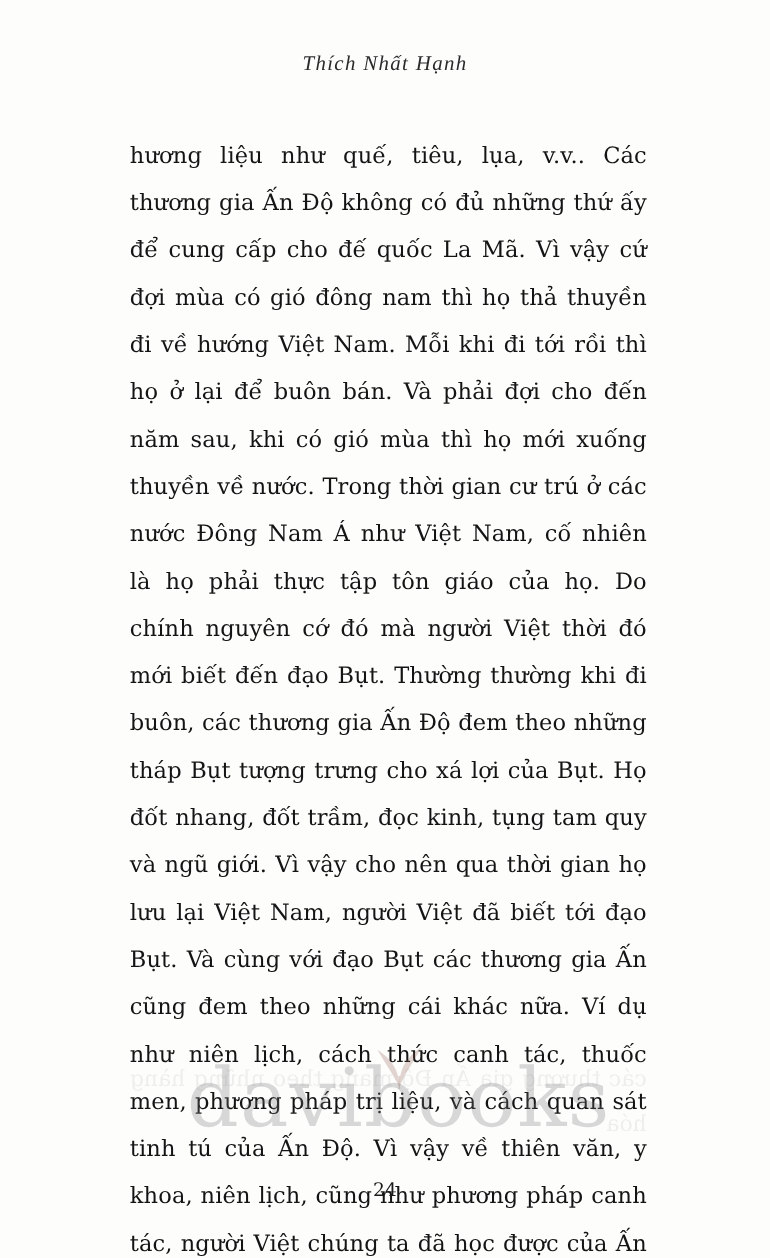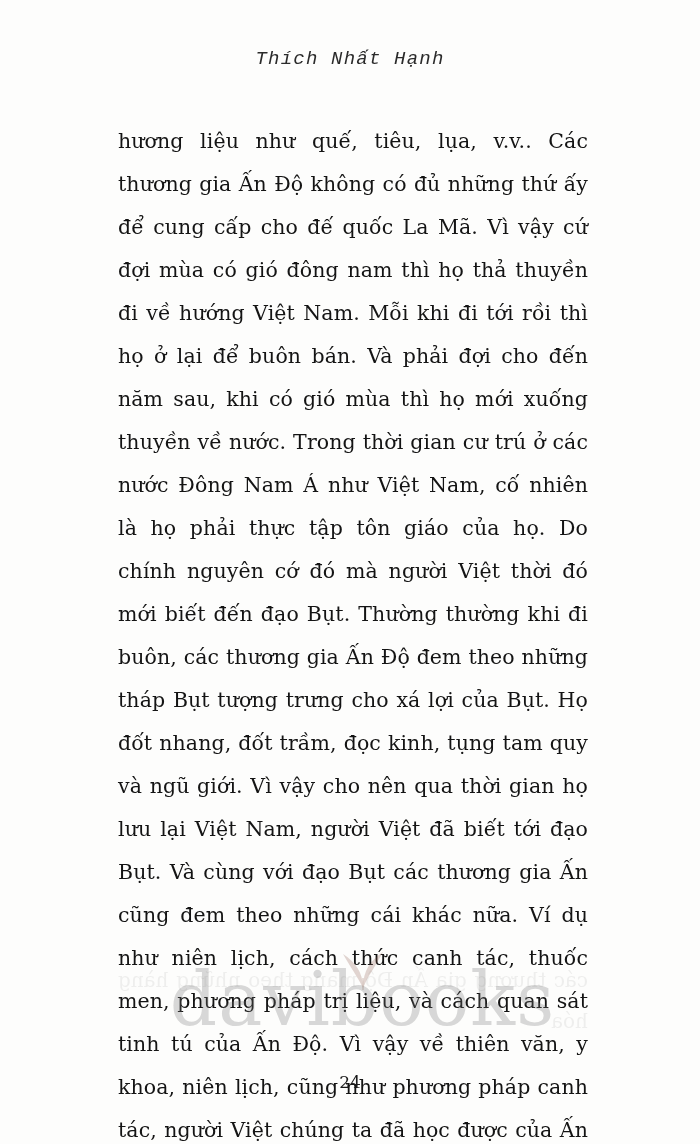--- a/index.html
+++ b/index.html
@@ -19,21 +19,21 @@
     height: 1144px;
     background: #fdfdfc;
     box-sizing: border-box;
   }
   .running-head {
     position: absolute;
     top: 48px;
     left: 0;
     width: 100%;
     text-align: center;
-    font-family: Liberation Mono, monospace;
+    font-family: Liberation Serif, serif;
     font-style: italic;
     font-size: 19px;
     letter-spacing: 1.2px;
     color: #2b2b2b;
     font-weight: 500;
   }
   .body-text {
     position: absolute;
     top: 120px;
     left: 118px;

